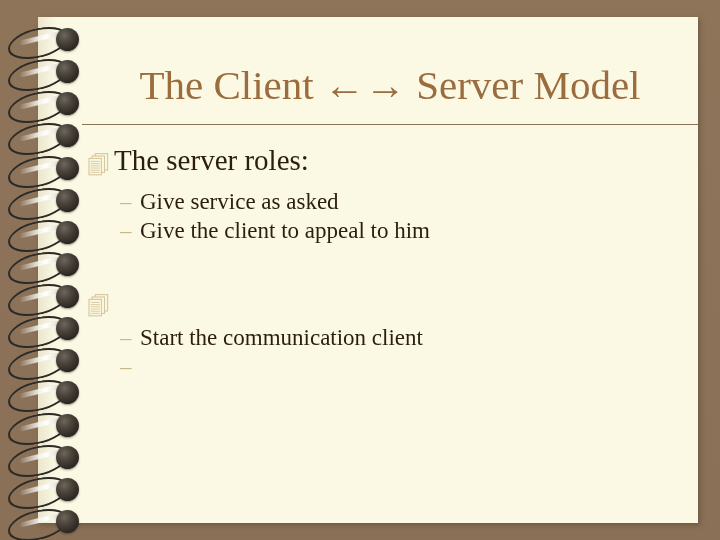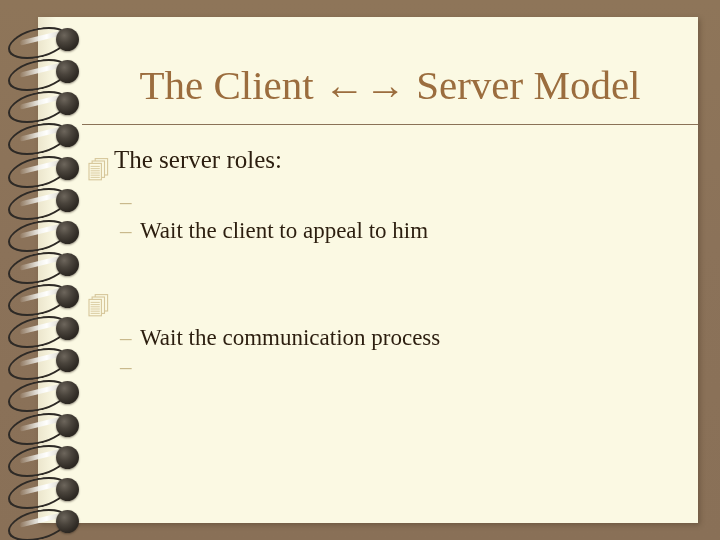--- a/index.html
+++ b/index.html
@@ -132,23 +132,23 @@
     position: absolute;
     left: 44px;
     top: 126px;
     width: 616px;
     height: 370px;
   }
 
   .lvl1 {
     position: relative;
     display: flex;
-    align-items: flex-end;
+    align-items: center;
     color: #2c1e0f;
-    font-size: 25px;
+    font-size: 29px;
     line-height: 34px;
     margin-left: 4px;
   }
   .lvl1 .bullet {
     flex: 0 0 auto;
     width: 26px;
     margin-right: 2px;
     position: relative;
     top: 4px;
     height: 24px;
@@ -208,25 +208,26 @@
             </g>
           </svg>
         </span>
         <span>The server roles:</span>
       </div>
 
       <div class="gap-sm"></div>
 
       <div class="lvl2">
         <span class="dash">–</span>
+        <span>Give service as asked</span>
       </div>
 
       <div class="lvl2">
         <span class="dash">–</span>
-        <span>Wait the client to appeal to him</span>
+        <span>Give the client to appeal to him</span>
       </div>
 
       <div class="gap-lg"></div>
 
       <div class="lvl1">
         <span class="bullet">
           <svg width="26" height="24" viewBox="0 0 26 24" aria-hidden="true">
             <g fill="#fbf9e3" stroke="#d7c79b" stroke-width="1.1">
               <rect x="9.2" y="1.6" width="12.4" height="16.4"></rect>
               <rect x="6.1" y="4.0" width="12.4" height="16.4"></rect>
@@ -241,21 +242,21 @@
               <line x1="4.6" y1="20.4" x2="13.8" y2="20.4"></line>
             </g>
           </svg>
         </span>
       </div>
 
       <div class="gap-sm"></div>
 
       <div class="lvl2">
         <span class="dash">–</span>
-        <span>Wait the communication process</span>
+        <span>Start the communication client</span>
       </div>
 
       <div class="lvl2">
         <span class="dash">–</span>
       </div>
 
     </div>
   </div>
 
   <div id="spiral">

